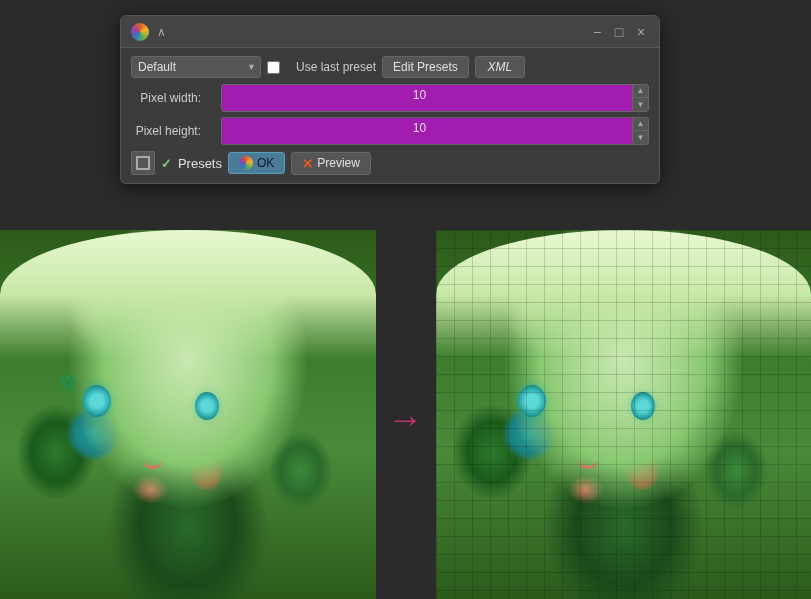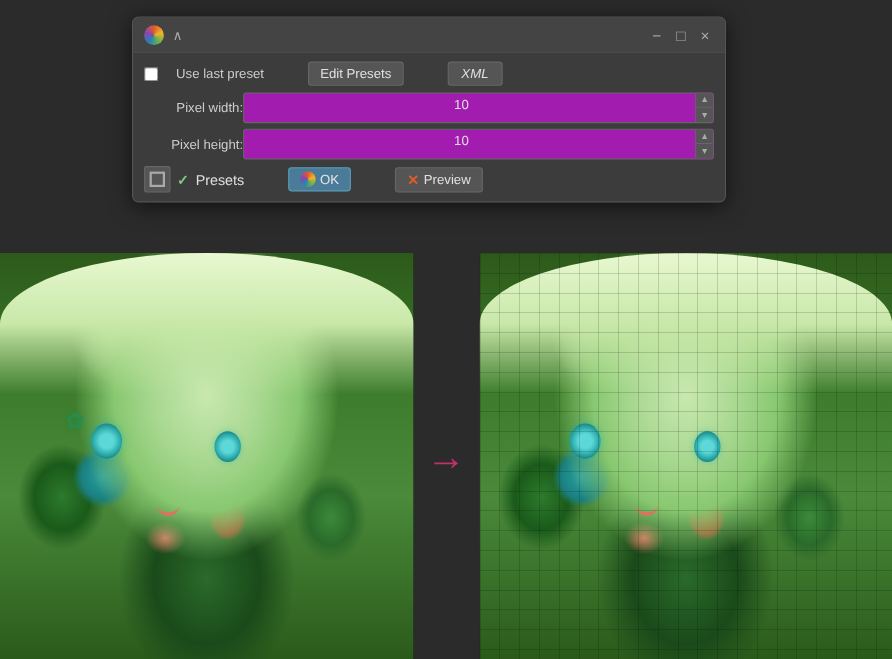--- a/index.html
+++ b/index.html
@@ -138,41 +138,40 @@
 
     .btn {
       background: #555;
       color: #e0e0e0;
       border: 1px solid #666;
       border-radius: 3px;
       padding: 3px 10px;
       font-size: 12px;
       cursor: pointer;
       white-space: nowrap;
-      margin-left: 34px;
     }
 
     .btn-xml {
       min-width: 50px;
       font-style: italic;
     }
 
     
     .field-row {
       display: flex;
       align-items: center;
       margin-bottom: 5px;
     }
 
     .field-label {
       width: 90px;
       font-size: 12px;
       color: #ccc;
       text-align: right;
-      padding-right: 0;
+      padding-right: 20px;
     }
 
     .field-input-wrap {
       display: flex;
       align-items: flex-start;
       flex: 1;
       background: #a21caf;
       border: 1px solid #666;
       border-radius: 3px;
       overflow: hidden;
@@ -241,21 +240,21 @@
 
     .checkmark {
       color: #7ec87e;
       font-size: 13px;
       font-weight: bold;
     }
 
     .btn-ok {
       background: #4a7c99;
       border-color: #5a9dbb;
-      color: #e5e5e5;
+      color: #0f172a;
       display: flex;
       align-items: center;
       gap: 4px;
     }
 
     .btn-cancel {
       background: #555;
       border-color: #666;
       color: #e0e0e0;
       display: flex;
@@ -428,20 +427,26 @@
     <div class="titlebar-controls">
       <div class="titlebar-btn">−</div>
       <div class="titlebar-btn">□</div>
       <div class="titlebar-btn">×</div>
     </div>
   </div>
 
   <div class="dialog-body">
 
     <div class="row">
+      <div class="select-wrapper">
+        <select class="preset-select">
+          <option>Default</option>
+          <option>Custom</option>
+        </select>
+      </div>
       <label class="checkbox-label">
         <input type="checkbox" style="">
         <span>Use last preset</span>
       </label>
       <button class="btn">Edit Presets</button>
       <button class="btn btn-xml">XML</button>
     </div>
 
     <div class="field-row">
       <span class="field-label">Pixel width:</span>

